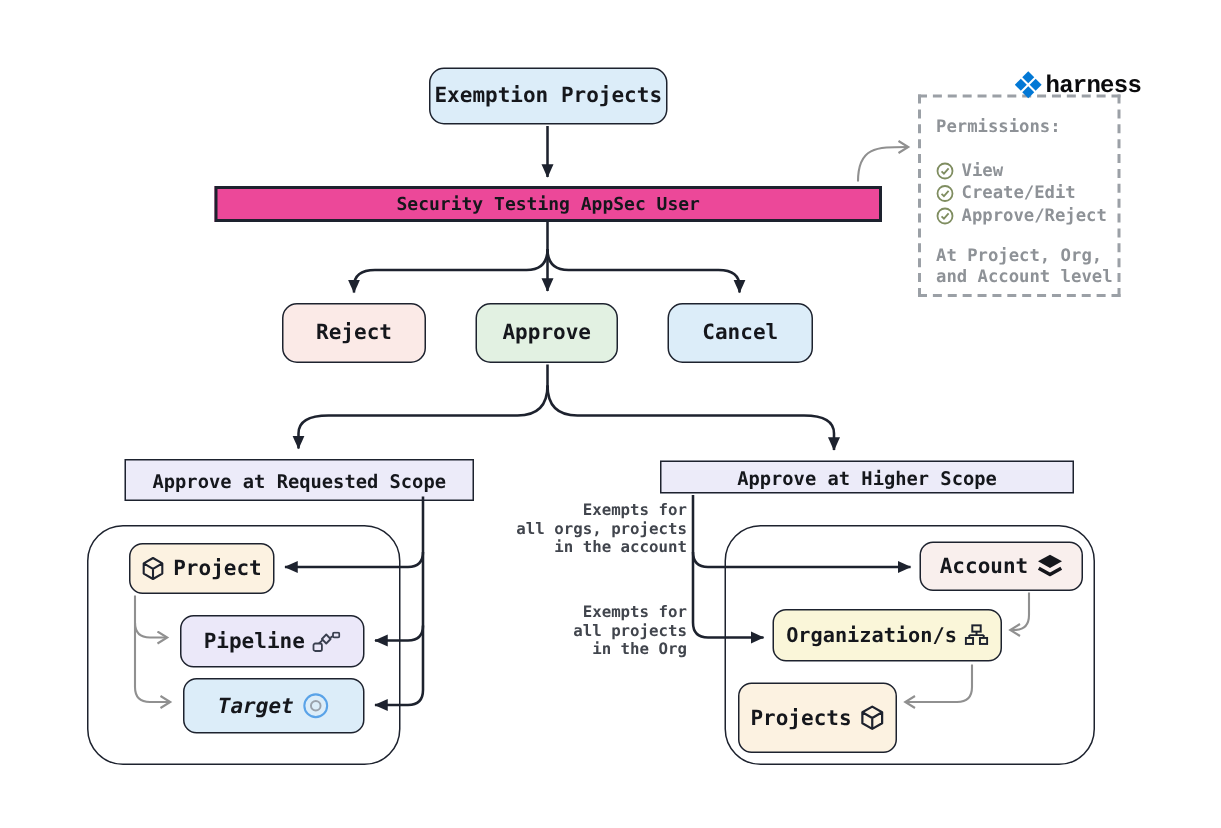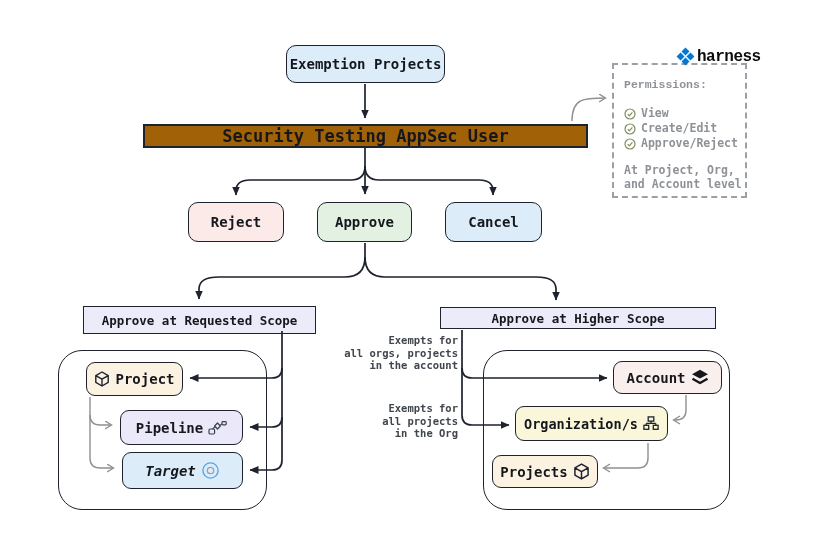--- a/index.html
+++ b/index.html
@@ -3,42 +3,42 @@
 <meta charset="utf-8">
 <style>
   html,body{margin:0;padding:0;background:#ffffff;}
   .stage{position:relative;width:814px;height:552px;background:#ffffff;overflow:hidden;
          font-family:"DejaVu Sans Mono","Liberation Mono",monospace;color:#15171c;}
   .node{position:absolute;box-sizing:border-box;display:flex;align-items:center;justify-content:center;
         gap:5px;border:1.7px solid #1d222e;background:#fff;font-weight:700;white-space:nowrap;}
   .pill{border-radius:9px;border-width:1.5px;}
   
   .n-exemption{left:286px;top:45px;width:159px;height:38px;background:#dcedf9;font-size:14px;border-radius:10px;}
-  .n-appsec{left:143px;top:124px;width:445px;height:24px;background:#a16207;font-size:17px;border-width:2px;}
+  .n-appsec{left:143px;top:124px;width:445px;height:24px;background:#ec4899;font-size:12px;border-width:2px;}
   .n-reject{left:188px;top:202px;width:96px;height:40px;background:#fbeae7;font-size:14px;border-radius:10px;}
   .n-approve{left:317px;top:202px;width:95px;height:40px;background:#e2f1e2;font-size:14px;border-radius:10px;}
   .n-cancel{left:445px;top:202px;width:97px;height:40px;background:#dcedf9;font-size:14px;border-radius:10px;}
   .n-reqscope{left:83px;top:306px;width:233px;height:28px;background:#ecebf9;font-size:12.5px;}
   .n-highscope{left:440px;top:307px;width:276px;height:22px;background:#ecebf9;font-size:12.5px;}
   
   .container{position:absolute;border:1.8px solid #1d222e;border-radius:24px;background:#ffffff;}
   .c-left{left:58px;top:350px;width:207px;height:158px;}
   .c-right{left:483px;top:350px;width:245px;height:158px;}
   
   .n-project{left:86px;top:362px;width:97px;height:34px;background:#fcf2e1;font-size:14px;}
   .n-pipeline{left:120px;top:410px;width:123px;height:35px;background:#ebe8f9;font-size:14px;}
   .n-target{left:122px;top:452px;width:121px;height:37px;background:#dcedf9;font-size:14px;font-style:italic;}
   .n-account{left:613px;top:361px;width:109px;height:33px;background:#f9efed;font-size:14px;}
   .n-org{left:515px;top:406px;width:153px;height:35px;background:#faf6d9;font-size:13.5px;}
-  .n-projects{left:492px;top:455px;width:106px;height:33px;background:#fcf2e1;font-size:14px;}
+  .n-projects{left:492px;top:455px;width:106px;height:47px;background:#fcf2e1;font-size:14px;}
   
   .perm{position:absolute;left:612px;top:63px;width:135px;height:135px;box-sizing:border-box;
         border:2px dashed #9ba0a6;color:#8e9297;font-size:11.5px;font-weight:700;
         padding:13px 0 0 10px;line-height:13px;}
-  .perm-title{margin-bottom:16px;font-family:Liberation Mono, monospace;}
+  .perm-title{margin-bottom:16px;}
   .perm-item{display:flex;align-items:center;gap:5px;margin-bottom:2px;}
   .perm-foot{margin-top:14px;line-height:13.5px;}
   
   .logo{position:absolute;left:676px;top:36px;display:flex;align-items:flex-end;gap:2px;
         font-family:Liberation Mono, monospace;margin-top:11px;}
   .logo-text{font-size:16px;font-weight:700;color:#0b0b0d;letter-spacing:-0.5px;}
   
   .note{position:absolute;width:128px;text-align:right;font-size:10.5px;line-height:12.5px;
         font-weight:700;color:#41454d;}
   .note-a{left:330px;top:334px;}

